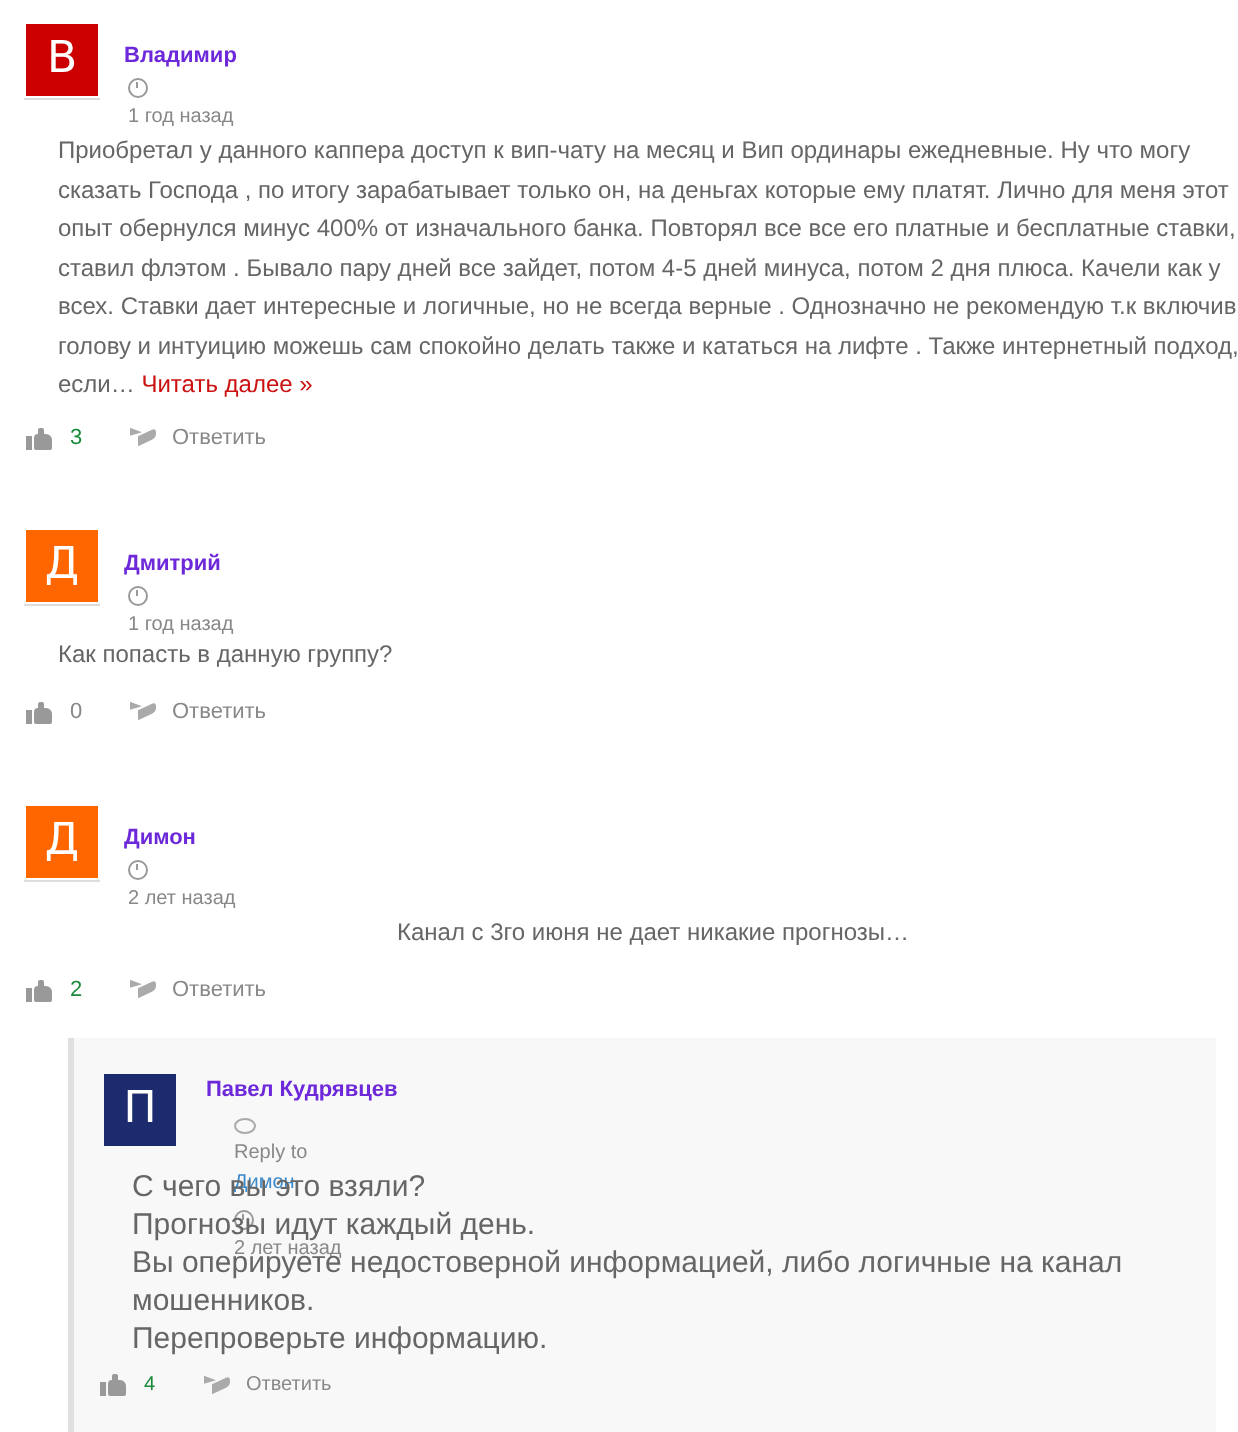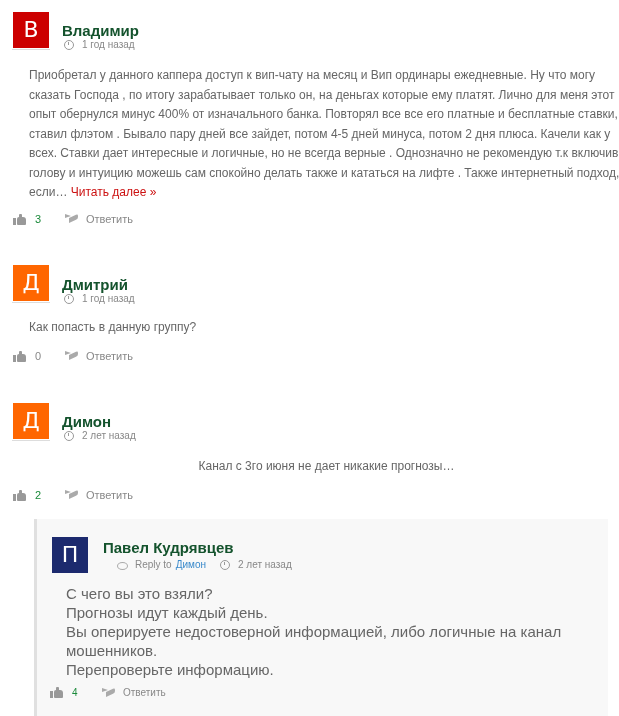--- a/index.html
+++ b/index.html
@@ -3,22 +3,22 @@
 <meta charset="utf-8">
 <style>
   html, body { margin: 0; padding: 0; background: #ffffff; }
   body { width: 619px; height: 716px; overflow: hidden; position: relative;
          font-family: "Liberation Sans", sans-serif; color: #555; }
   .comment { position: absolute; left: 0; right: 0; }
   .avatar { position: absolute; width: 36px; height: 36px; color: #fff;
             font-family: "DejaVu Sans", sans-serif; font-size: 22px; line-height: 36px;
             text-align: center; }
   .avatar-underline { position: absolute; height: 1px; background: #ddd; }
-  .author { position: absolute; font-weight: bold; font-size: 15px; color: #14532d; }
-  .meta { position: absolute; font-size: 10px; color: #888; display: flex; align-items: flex-end; gap: 4px; white-space: nowrap; }
+  .author { position: absolute; font-weight: bold; font-size: 11px; color: #6d28d9; }
+  .meta { position: absolute; font-size: 10px; color: #888; display: flex; align-items: flex-start; gap: 4px; white-space: nowrap; flex-direction: column; }
   .meta .clock { display: inline-block; width: 8px; height: 8px; border: 1px solid #999; border-radius: 50%; position: relative; margin-right: 4px; }
   .meta .clock:after { content: ""; position: absolute; left: 3px; top: 1px; width: 1px; height: 3px; background: #999; }
   .body-text { position: absolute; font-size: 12px; line-height: 19.5px; color: #666; margin-left: 16px; }
   .read-more { color: #cc1111; }
   .actions { position: absolute; display: flex; align-items: center; font-size: 11px; color: #888; }
   .thumb { display: inline-block; width: 14px; height: 11px; position: relative; margin-right: 8px; }
   .thumb:before { content: ""; position: absolute; left: 0; bottom: 0; width: 3px; height: 7px; background: #999; }
   .thumb:after { content: ""; position: absolute; left: 4px; bottom: 0; width: 9px; height: 8px; background: #999; border-radius: 2px 3px 1px 1px; }
   .thumb i { position: absolute; left: 6px; top: 0; width: 3px; height: 4px; background: #999; border-radius: 1px; }
   .votes { color: #1a8a3a; width: 30px; }

